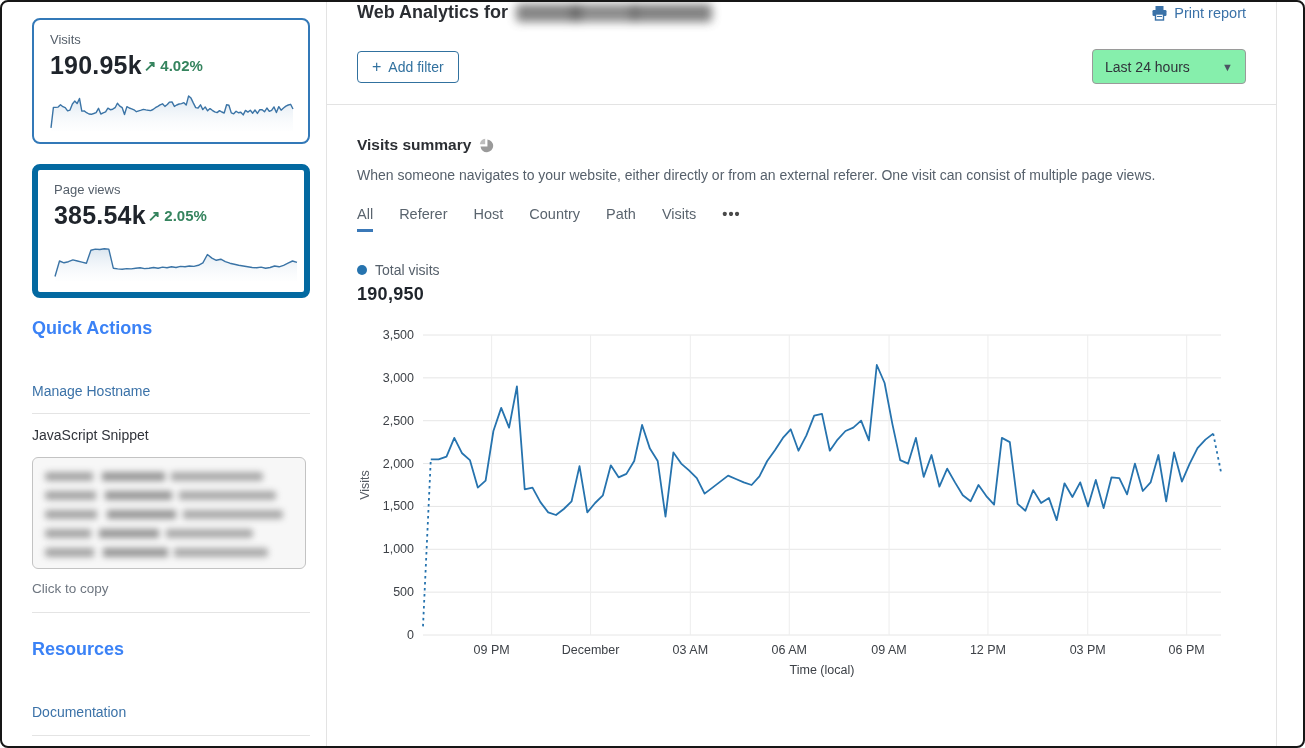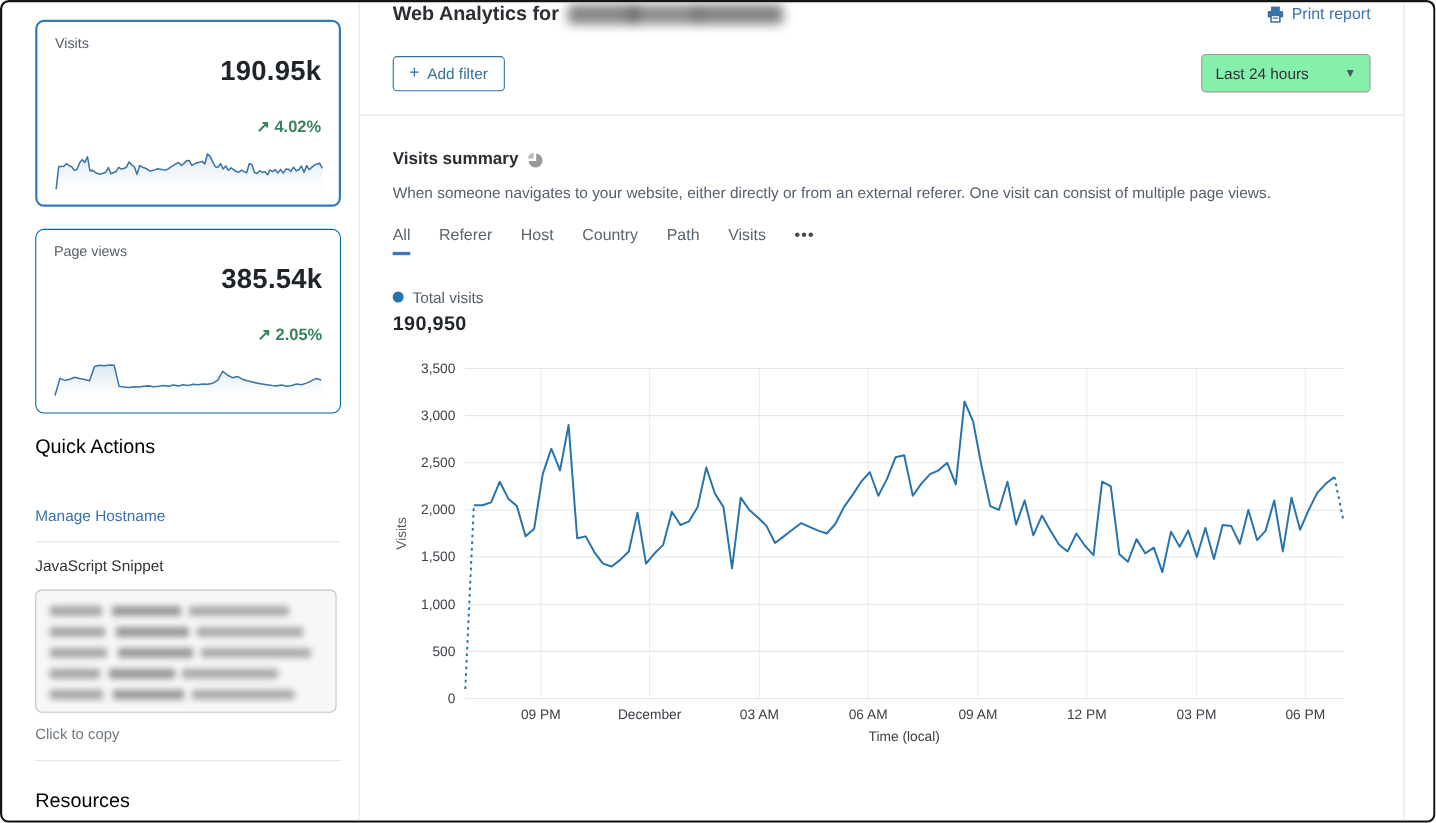--- a/index.html
+++ b/index.html
@@ -3,29 +3,29 @@
 <meta charset="utf-8">
 <style>
   * { box-sizing: border-box; margin: 0; padding: 0; }
   html,body { background:#fff; font-family:"Liberation Sans", sans-serif; }
   .frame{ width:1305px; height:748px; border:2px solid #161616; border-radius:8px;
           display:flex; background:#fff; overflow:hidden; }
 
   
   .sidebar{ width:325px; flex:0 0 325px; border-right:1px solid #e3e3e3;
             padding:16px 16px 0 30px; }
-  .metric-card{ width:278px; border:1px solid #0369a1; border-radius:8px;
+  .metric-card{ width:278px; border:6px solid #0369a1; border-radius:8px;
                 padding:12px 16px 10px 16px; background:#fff; margin-bottom:20px; cursor:pointer;}
   .metric-card.selected{ border:2px solid #3379b8; }
   .metric-label{ font-size:13px; color:#56606b; margin-bottom:4px; }
-  .metric-row{ display:flex; align-items:flex-end; gap:26px; margin-bottom:8px;flex-direction:column;}
+  .metric-row{ display:flex; align-items:center; gap:2px; margin-bottom:8px;}
   .metric-value{ font-size:25px; font-weight:bold; color:#1f242b; letter-spacing:.2px;}
   .metric-delta{ font-size:15px; color:#35845e; font-weight:600; display:flex; gap:4px; align-items:baseline;}
   .spark{ display:block; }
-  .side-h2{ font-size:18px; font-weight:normal; color:#000000; margin:20px 0 24px 0;}
+  .side-h2{ font-size:18px; font-weight:bold; color:#3b82f6; margin:20px 0 24px 0;}
   .side-link{ display:inline-block; font-size:14px; color:#3b72a8; text-decoration:none; cursor:pointer;margin-top:20px;}
   .rule{ height:1px; background:#e4e4e4; width:278px; }
   .snippet-label{ font-size:14px; color:#30333a; margin:13px 0 14px 0;}
   .code-box{ width:274px; height:112px; border:1px solid #c3c3c3; border-radius:6px;
              background:#f7f7f7; padding:14px 12px; cursor:pointer; overflow:hidden;}
   .code-line{ height:9px; border-radius:3px; margin-bottom:10px; filter:blur(3px); opacity:.75;
               background:linear-gradient(90deg,#8a8a8a 0 22%,#f7f7f7 22% 26%,#777 26% 55%,#f7f7f7 55% 58%,#909090 58% 100%);}
   .hint{ font-size:13.5px; color:#6e7680; margin:12px 0 16px 0;}
 
   

